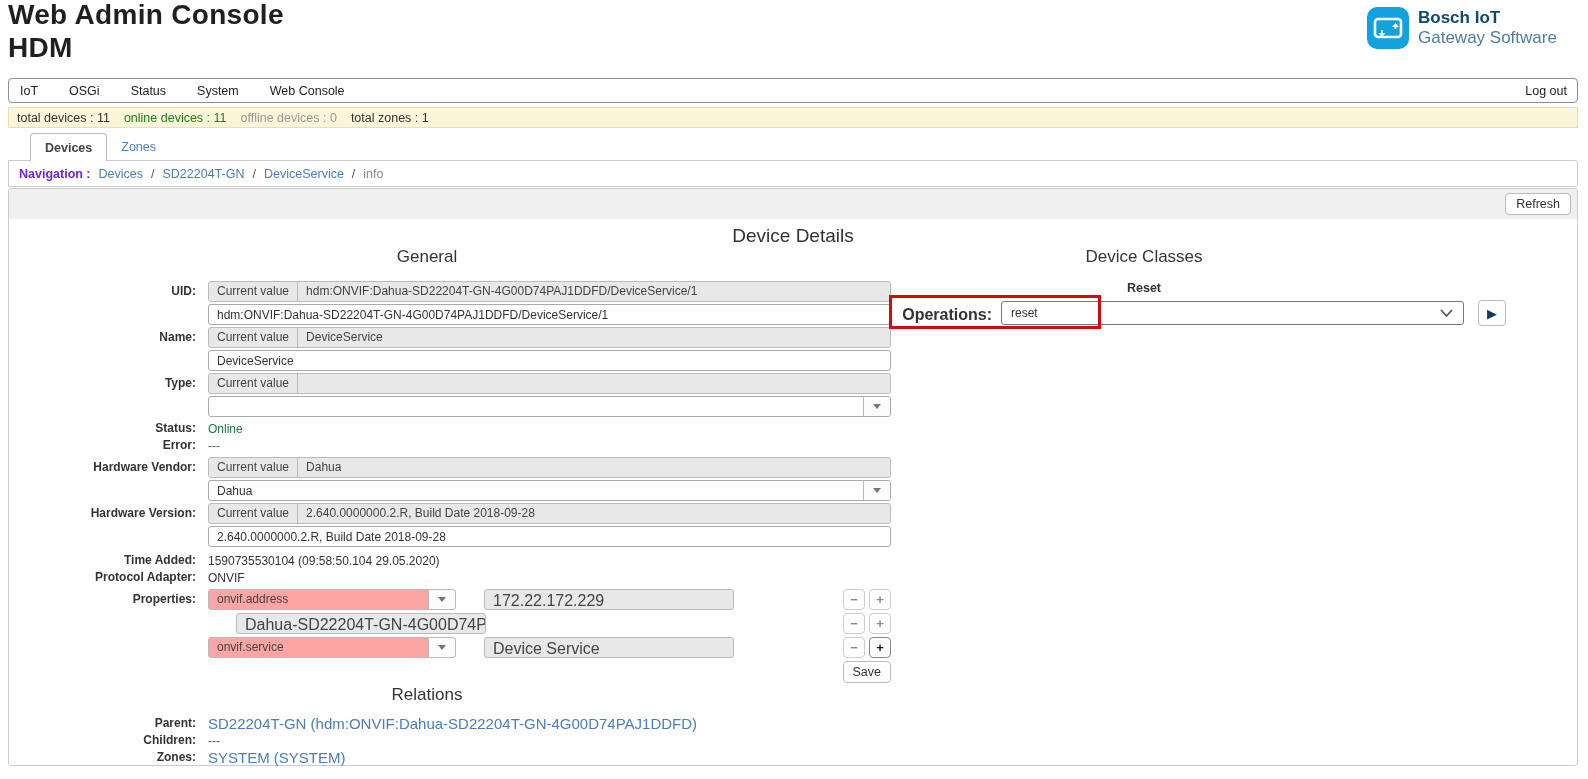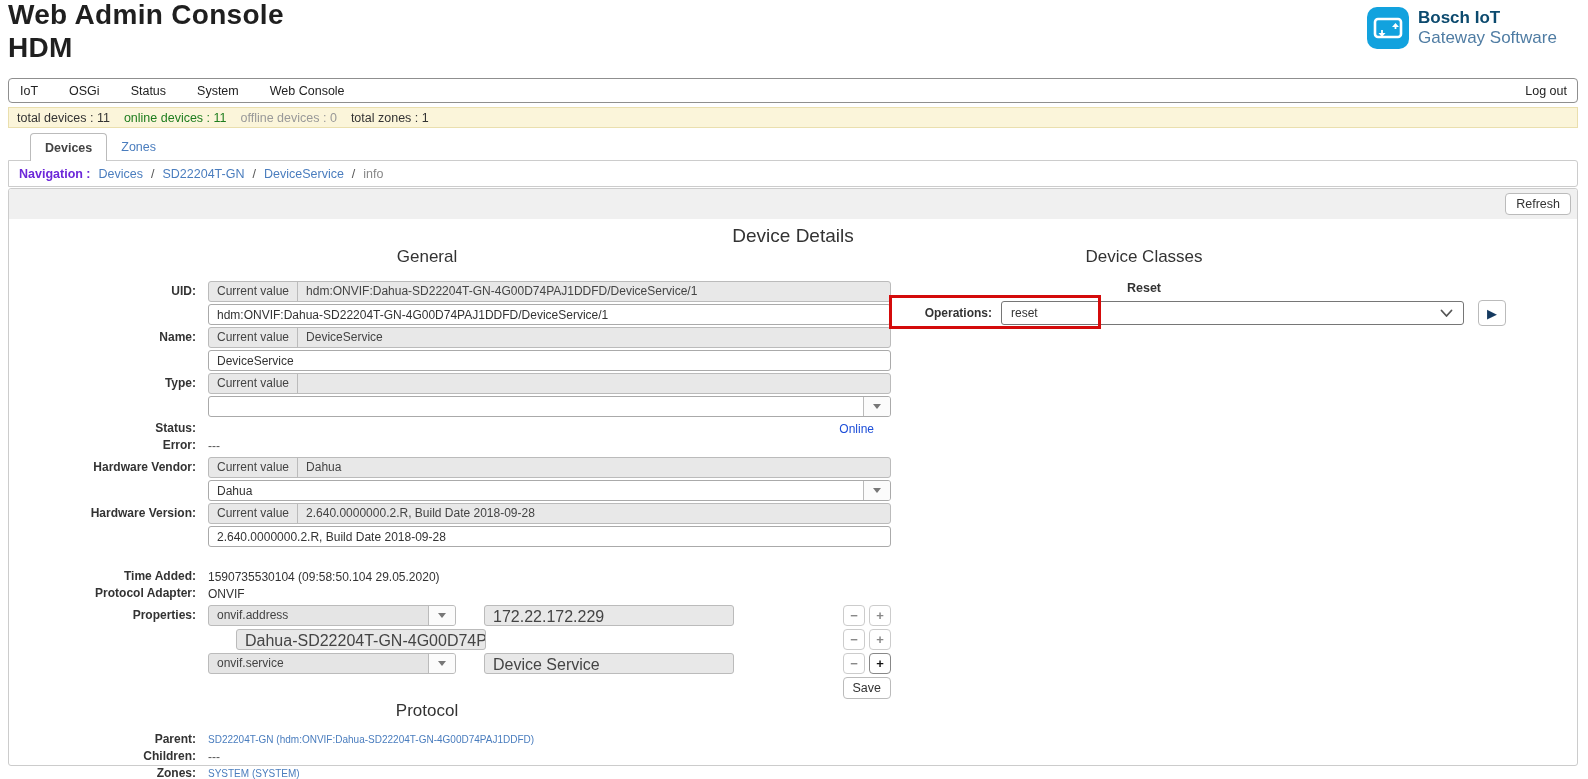--- a/index.html
+++ b/index.html
@@ -59,41 +59,41 @@
   .cv-value{padding:0 8px;white-space:nowrap;overflow:hidden;line-height:19px;}
   .field-input{display:block;width:100%;height:21px;box-sizing:border-box;border:1px solid #aaa;border-radius:3px;
                padding:0 8px;font:12px "Liberation Sans",sans-serif;color:#333;margin-top:2px;background:#fff;}
   .combo{display:flex;height:21px;box-sizing:border-box;border:1px solid #aaa;border-radius:3px;
          margin-top:2px;background:#fff;overflow:hidden;}
   .combo input{flex:1;border:none;outline:none;padding:0 8px;font:12px "Liberation Sans",sans-serif;color:#333;background:transparent;}
   .arrow-btn{width:26px;border-left:1px solid #bbb;background:#fbfbfb;display:flex;align-items:center;justify-content:center;cursor:pointer;flex:none;}
   .tri-down{width:0;height:0;border-left:4px solid transparent;border-right:4px solid transparent;border-top:5px solid #777;}
   .trow{height:17px;align-items:center;font-size:12px;}
   .trow .label-col{line-height:17px;}
-  .green{color:#1d4ed8;}
+  .green{color:#15803d;}
   .dashes{color:#555;}
-  .lnk{color:#4a7dbe;text-decoration:none;cursor:pointer;font-size:10px;}
+  .lnk{color:#4a7dbe;text-decoration:none;cursor:pointer;font-size:15px;}
   
   .prop-row{display:flex;margin-top:0;margin-bottom:3px;height:21px;}
-  .pcombo{display:flex;width:248px;box-sizing:border-box;background:#e5e5e5;border:1px solid #bbb;border-radius:3px;overflow:hidden;flex:none;}
+  .pcombo{display:flex;width:248px;box-sizing:border-box;background:#fca5a5;border:1px solid #bbb;border-radius:3px;overflow:hidden;flex:none;}
   .ptext{flex:1;padding:2px 8px;font-size:12px;color:#444;white-space:nowrap;overflow:hidden;}
   .pvalue{width:250px;margin-left:28px;box-sizing:border-box;background:#e8e8e8;border:1px solid #bbb;border-radius:3px;
           padding:2px 8px;font-size:16px;color:#444;flex:none;white-space:nowrap;overflow:hidden;}
   .btn-mini{width:22px;height:21px;box-sizing:border-box;border:1px solid #ccc;border-radius:4px;background:#fff;
             color:#888;font-weight:bold;font-size:13px;line-height:17px;text-align:center;cursor:pointer;flex:none;padding:0;}
   .btn-minus{margin-left:auto;}
   .btn-plus{margin-left:4px;}
   .btn-mini.focused{color:#111;border-color:#888;}
   .save-row{display:flex;justify-content:flex-end;margin-top:2px;}
   .save-btn{padding:3px 9px;}
   .relations-title{margin-top:2px;margin-bottom:8px;}
   
   .dc-title{position:absolute;left:857px;top:58px;width:556px;text-align:center;font-size:17px;color:#333;}
   .dc-class{position:absolute;left:857px;top:92px;width:556px;text-align:center;font-size:12.5px;font-weight:bold;color:#333;}
-  .ops-label{position:absolute;left:865px;top:117px;width:118px;text-align:right;font-size:12px;font-weight:bold;color:#333;}
+  .ops-label{position:absolute;left:865px;top:117px;width:118px;text-align:right;font-size:16px;font-weight:bold;color:#333;}
   .ops-select{position:absolute;left:992px;top:112px;width:463px;height:24px;box-sizing:border-box;border:1px solid #767676;
               border-radius:3px;background:#fff;display:flex;align-items:center;font-size:12px;color:#333;cursor:pointer;}
   .ops-select .sel-text{padding-left:9px;flex:1;}
   .sel-chevron{margin-right:10px;flex:none;display:flex;}
   .play-btn{position:absolute;left:1469px;top:111px;width:28px;height:26px;box-sizing:border-box;border:1px solid #bbb;border-radius:4px;
             background:#fff;display:flex;align-items:center;justify-content:center;font-size:13px;color:#14395f;cursor:pointer;}
   .red-box{position:absolute;left:880px;top:106px;width:212px;height:34px;box-sizing:border-box;
            border:3px solid #d40b0b;pointer-events:none;z-index:5;}
 </style>
 </head>
@@ -196,21 +196,21 @@
             </div>
             <div class="combo">
               <input type="text" value="" style="">
               <div class="arrow-btn">
                 <span class="tri-down"></span>
               </div>
             </div>
           </div>
         </div>
 
-        <div class="trow" style="margin-top:3px;justify-content:space-between;">
+        <div class="trow" style="margin-top:3px;">
           <div class="label-col">Status:</div>
           <div class="green">Online</div>
         </div>
 
         <div class="trow">
           <div class="label-col">Error:</div>
           <div class="dashes">---</div>
         </div>
 
         <div class="group" style="margin-top:3px;">
@@ -233,21 +233,21 @@
           <div class="label-col">Hardware Version:</div>
           <div class="field-col">
             <div class="cv">
               <span class="cv-label">Current value</span>
               <span class="cv-value">2.640.0000000.2.R, Build Date 2018-09-28</span>
             </div>
             <input class="field-input" type="text" value="2.640.0000000.2.R, Build Date 2018-09-28" style="">
           </div>
         </div>
 
-        <div class="trow" style="margin-top:21px;">
+        <div class="trow" style="margin-top:5px;">
           <div class="label-col">Time Added:</div>
           <div>1590735530104 (09:58:50.104 29.05.2020)</div>
         </div>
 
         <div class="trow">
           <div class="label-col">Protocol Adapter:</div>
           <div>ONVIF</div>
         </div>
 
         <div class="frow" style="margin-top:3px;">
@@ -283,21 +283,21 @@
               <button class="btn-mini btn-minus">−</button>
               <button class="btn-mini btn-plus focused">+</button>
             </div>
 
             <div class="save-row">
               <button class="btn save-btn">Save</button>
             </div>
           </div>
         </div>
 
-        <div class="section-title relations-title">Protocol</div>
+        <div class="section-title relations-title">Relations</div>
 
         <div class="trow">
           <div class="label-col">Parent:</div>
           <a class="lnk">SD22204T-GN (hdm:ONVIF:Dahua-SD22204T-GN-4G00D74PAJ1DDFD)</a>
         </div>
         <div class="trow">
           <div class="label-col">Children:</div>
           <div class="dashes">---</div>
         </div>
         <div class="trow">

